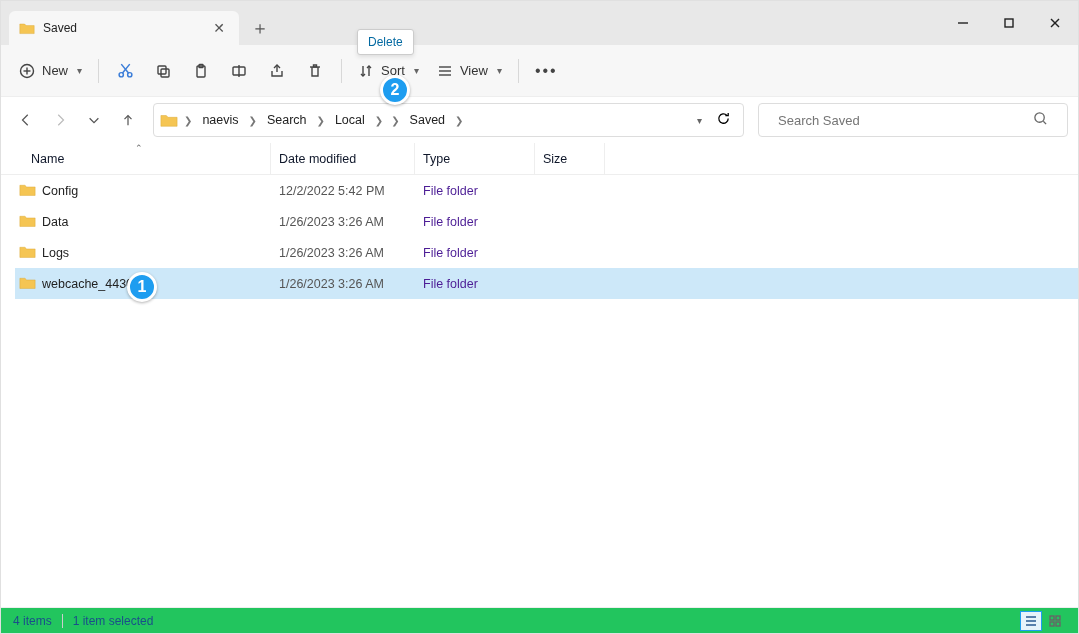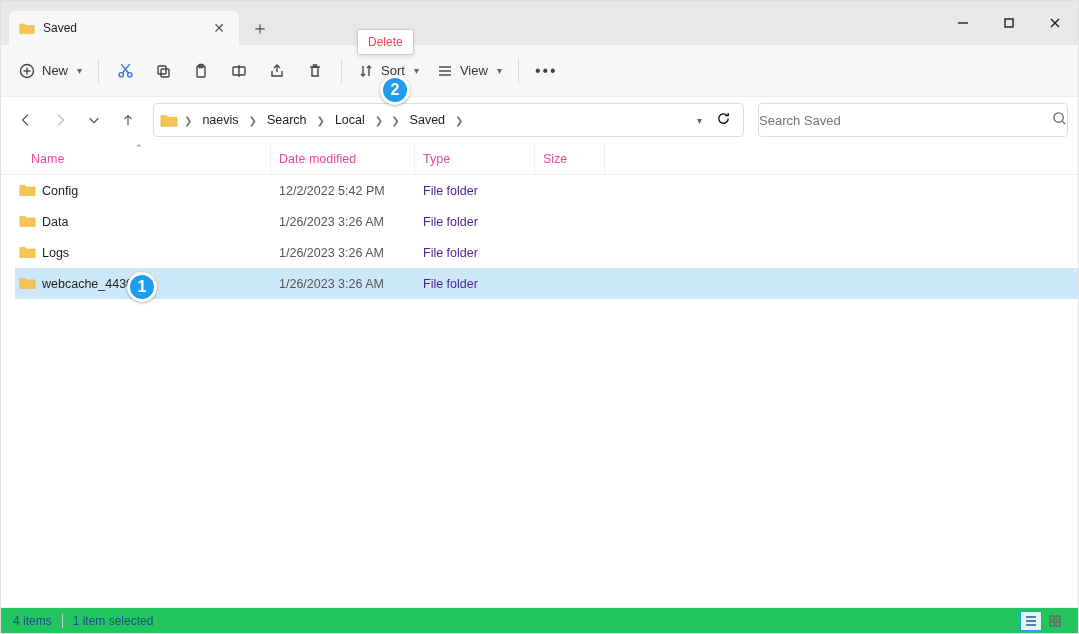--- a/index.html
+++ b/index.html
@@ -16,42 +16,42 @@
 .win-controls { display:flex; height:44px; }
 .win-btn { width:46px; display:flex; align-items:center; justify-content:center; color:#222; }
 .win-btn svg { width:10px; height:10px; }
 
 
 .toolbar { display:flex; align-items:center; height:52px; background:#f7f7f7; border-bottom:1px solid #eee; padding:0 10px; gap:2px; position:relative;}
 .tb-btn { display:flex; align-items:center; justify-content:center; height:36px; min-width:36px; border-radius:4px; color:#444; gap:7px; padding:0 8px;}
 .tb-divider { width:1px; height:24px; background:#d8d8d8; margin:0 6px; }
 .tb-label { font-size:13px; color:#333; }
 .chev { font-size:10px; color:#666; margin-left:2px;}
-.tooltip { position:absolute; background:#fff; border:1px solid #ccc; border-radius:3px; font-size:12px; padding:5px 10px; color:#ef4444; box-shadow:0 2px 4px rgba(0,0,0,0.1);}
+.tooltip { position:absolute; background:#fff; border:1px solid #ccc; border-radius:3px; font-size:12px; padding:5px 10px; color:#0369a1; box-shadow:0 2px 4px rgba(0,0,0,0.1);}
 
 
 .badge { position:absolute; width:30px; height:30px; border-radius:50%; background:#1e9df0; color:#fff; font-size:16px; font-weight:600; display:flex; align-items:center; justify-content:center; border:3px solid #fff; box-shadow:0 1px 3px rgba(0,0,0,0.3); z-index:50;}
 
 
 .navbar { display:flex; align-items:center; height:46px; padding:6px 10px; gap:4px; background:#fff; }
 .nav-btn { width:30px; height:30px; display:flex; align-items:center; justify-content:center; color:#555; border-radius:4px;}
 .nav-btn svg { width:14px; height:14px; }
 .disabled { color:#bbb; }
 .addr { flex:1; display:flex; align-items:center; border:1px solid #ddd; border-radius:4px; height:34px; padding:0 6px; gap:4px; margin-left:6px;}
 .addr .folder-ico { width:18px; height:16px; }
 .crumb { font-size:12.5px; color:#222; padding:4px 4px;}
 .crumb-sep { color:#777; font-size:10px; padding:0 2px;}
 .addr-actions { margin-left:auto; display:flex; gap:14px; align-items:center; padding-right:6px;}
-.search { width:310px; border:1px solid #ddd; border-radius:4px; height:34px; display:flex; align-items:center; padding:0 0; margin-left:10px;}
+.search { width:310px; border:1px solid #ddd; border-radius:4px; height:34px; display:flex; align-items:center; padding:0 19px; margin-left:10px;}
 .search input { border:none; outline:none; flex:1; font-size:13px; color:#333; background:transparent;}
 .search-ico { color:#666; }
 
 
 .cols { display:flex; height:32px; border-bottom:1px solid #eee; align-items:center; padding-left:14px; }
-.col { font-size:12.5px; color:#ec4899; display:flex; align-items:center; border-right:1px solid #eee; height:100%; padding-left:8px;}
+.col { font-size:12.5px; color:#0f172a; display:flex; align-items:center; border-right:1px solid #eee; height:100%; padding-left:8px;}
 .col-name { width:256px; padding-left:16px;}
 .col-date { width:144px;}
 .col-type { width:120px;}
 .col-size { width:70px;}
 .sort-ind { position:absolute; font-size:9px; color:#666;}
 
 
 .files { padding-left:14px; }
 .row { display:flex; align-items:center; height:31px; font-size:12.5px; color:#222;}
 .row.selected { background:#cde8f9; }

